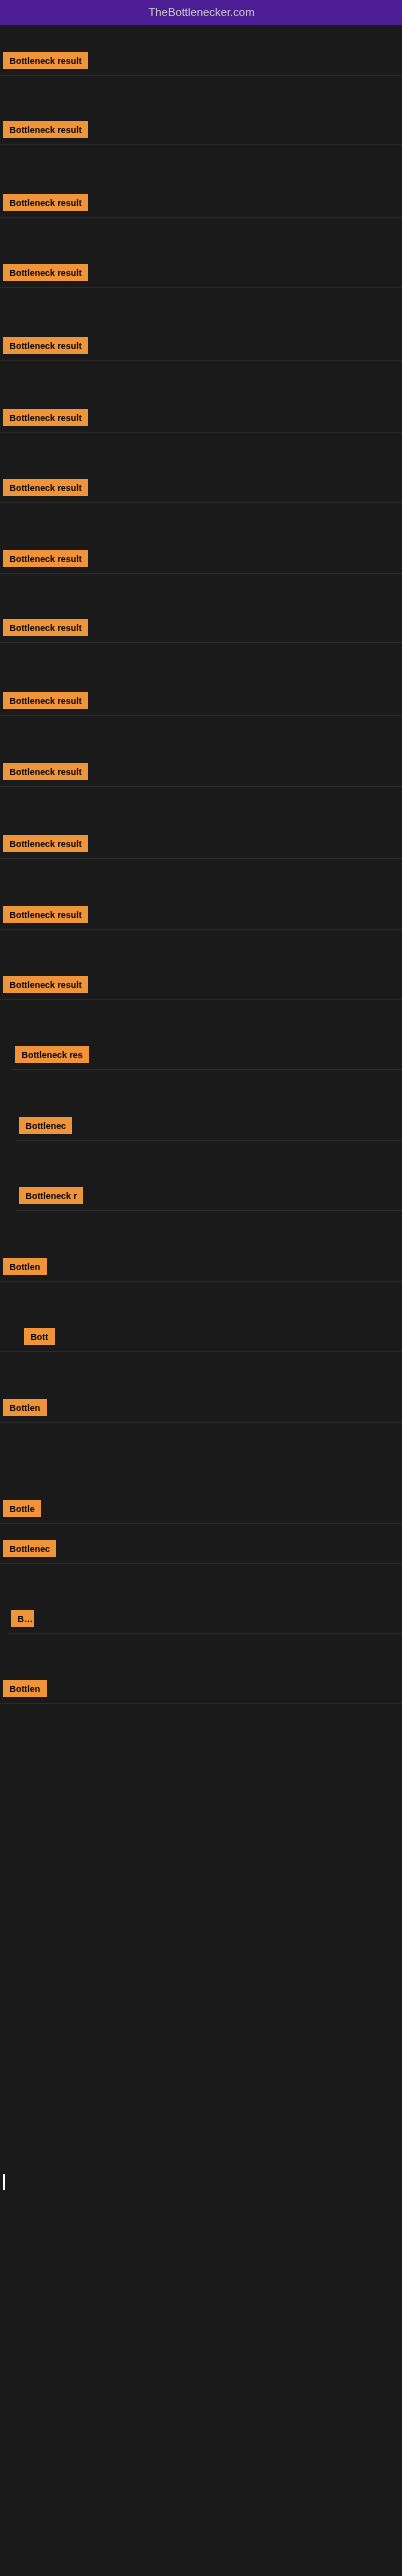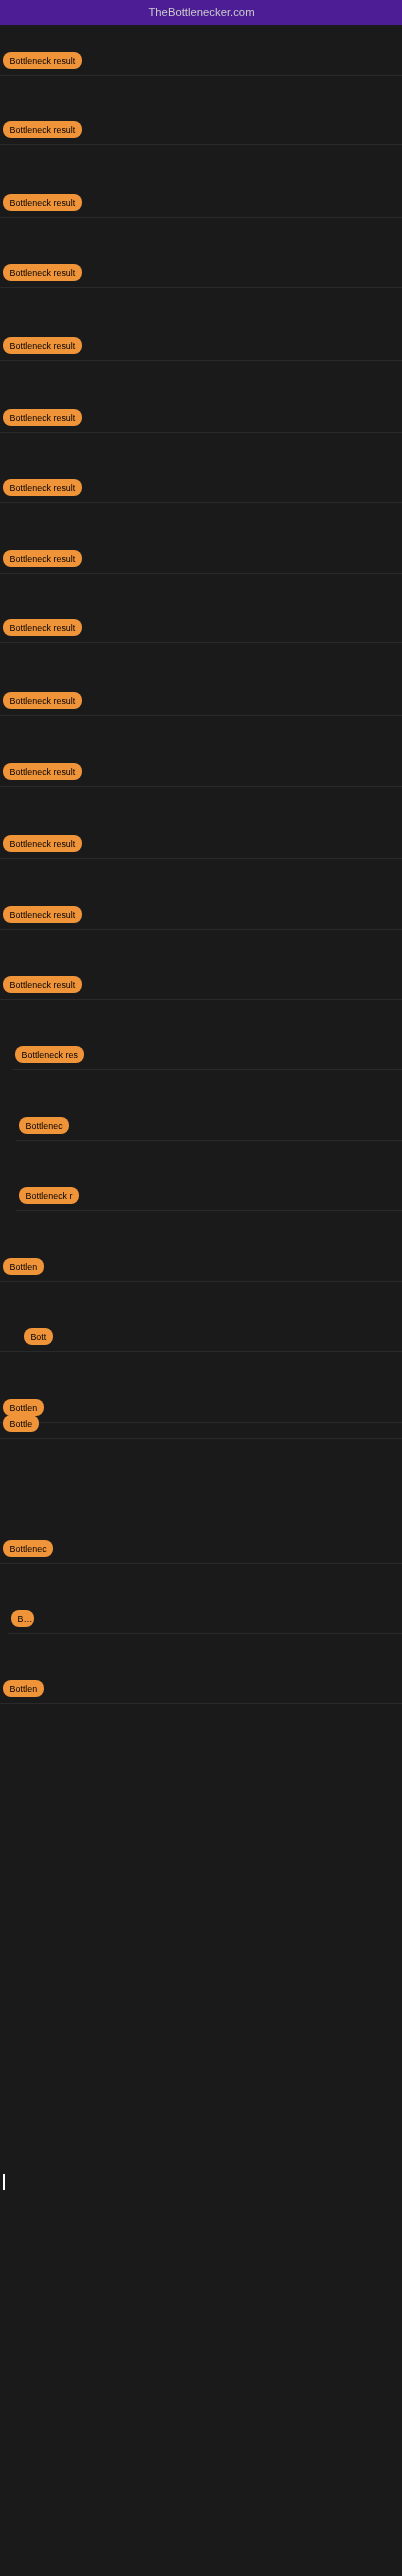--- a/index.html
+++ b/index.html
@@ -28,23 +28,23 @@
       display: flex;
       align-items: center;
       padding: 6.4px 3.2px;
       border-bottom: 0.8px solid #2a2a2a;
     }
 
     .bottleneck-badge {
       background-color: #f0943a;
       color: #000000;
       font-size: 8.9px;
-      font-weight: normal;
+      font-weight: bold;
       padding: 3.2px 6.4px;
-      border-radius: 8px;
+      border-radius: 0;
       white-space: nowrap;
       overflow: hidden;
       text-overflow: ellipsis;
       display: inline-block;
     }
 
     .cursor-line {
       position: absolute;
       left: 3.2px;
       width: 1.6px;
@@ -113,21 +113,21 @@
     </div>
     <div class="bottleneck-item" style="position: absolute; top: 1252px; left: 0px; width: 100%;">
       <span class="bottleneck-badge" style="max-width: 48px;">Bottlen</span>
     </div>
     <div class="bottleneck-item" style="position: absolute; top: 1322px; left: 0px; width: 100%; padding-left: 24px;">
       <span class="bottleneck-badge" style="max-width: 35px;">Bott</span>
     </div>
     <div class="bottleneck-item" style="position: absolute; top: 1393px; left: 0px; width: 100%;">
       <span class="bottleneck-badge" style="max-width: 48px;">Bottlen</span>
     </div>
-    <div class="bottleneck-item" style="position: absolute; top: 1409px; left: 0px; width: 100%;">
+    <div class="bottleneck-item" style="position: absolute; top: 1494px; left: 0px; width: 100%;">
       <span class="bottleneck-badge" style="max-width: 42px;">Bottle</span>
     </div>
     <div class="bottleneck-item" style="position: absolute; top: 1534px; left: 0px; width: 100%;">
       <span class="bottleneck-badge" style="max-width: 61px;">Bottlenec</span>
     </div>
     <div class="bottleneck-item" style="position: absolute; top: 1604px; left: 8px; width: 100%;">
       <span class="bottleneck-badge" style="max-width: 22.5px;">Bo</span>
     </div>
     <div class="bottleneck-item" style="position: absolute; top: 1674px; left: 0px; width: 100%;">
       <span class="bottleneck-badge" style="max-width: 48px;">Bottlen</span>

